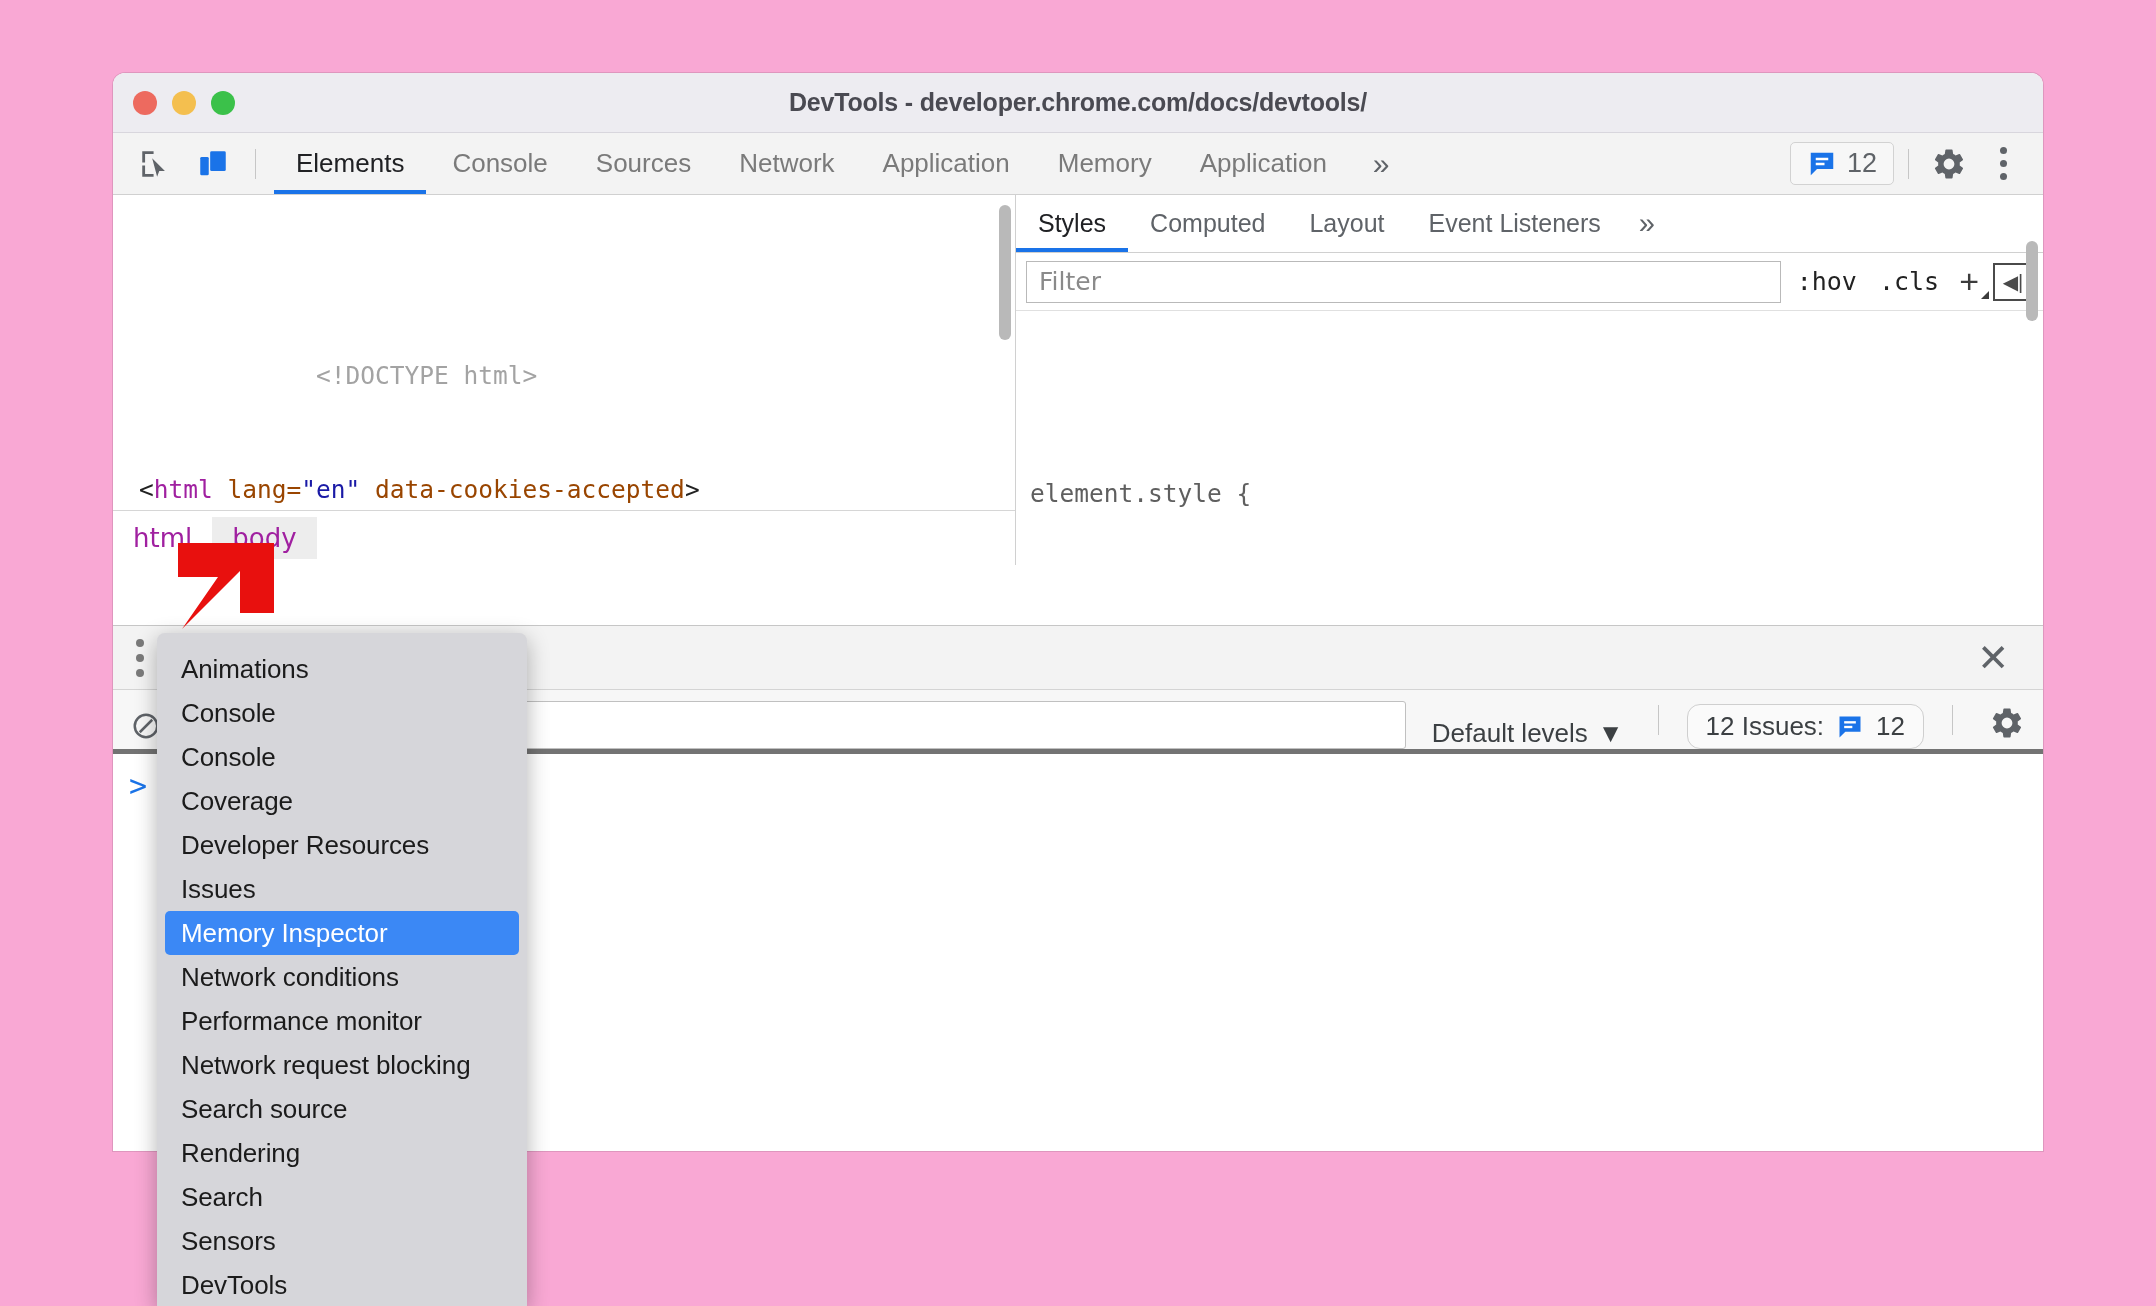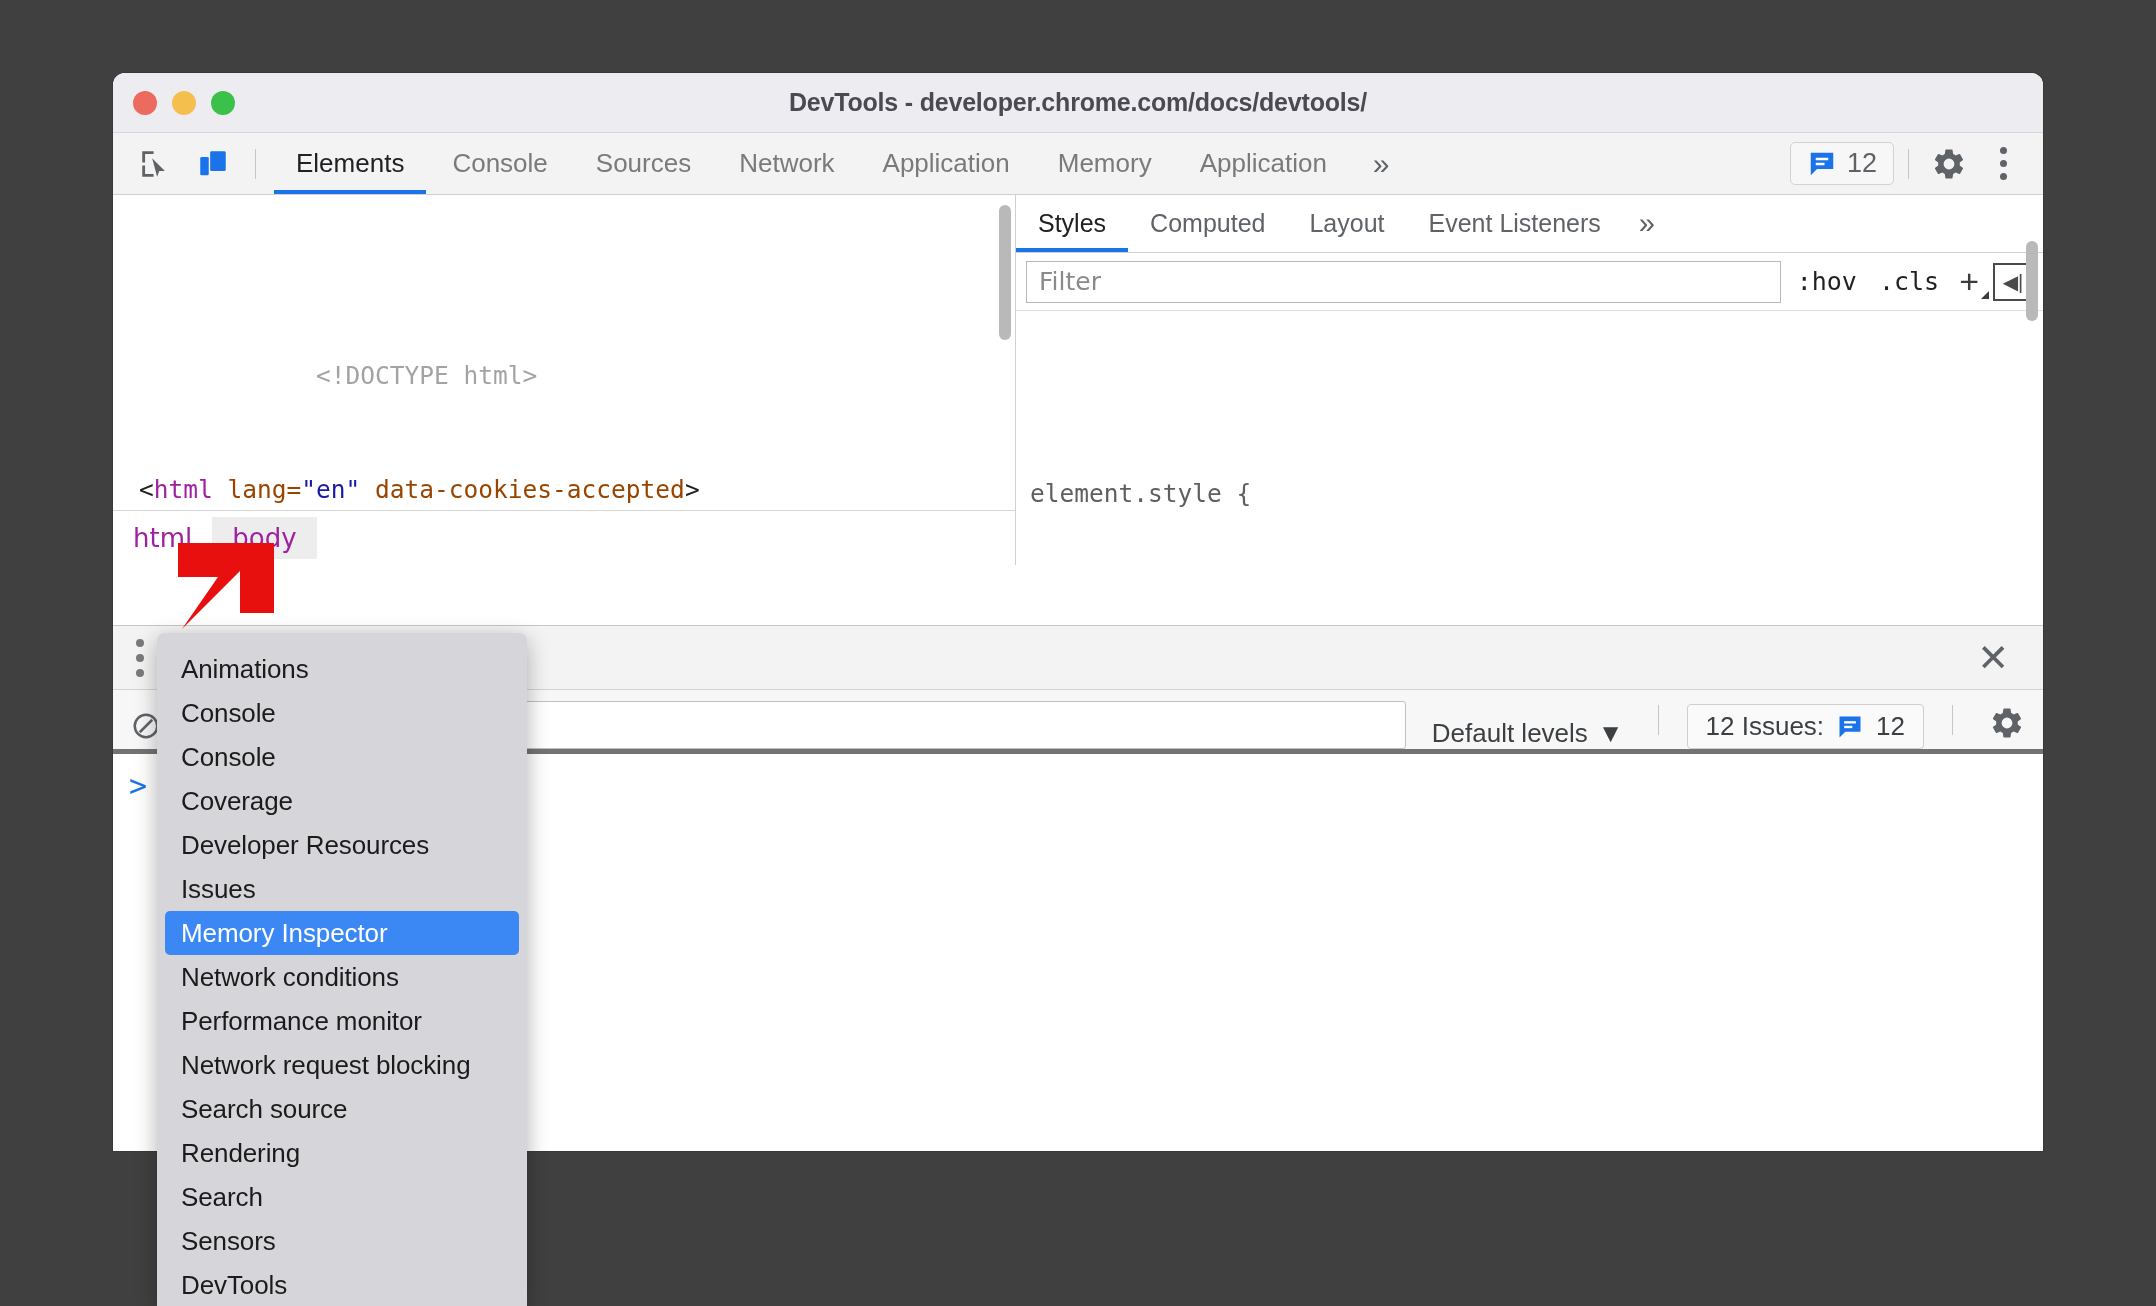--- a/index.html
+++ b/index.html
@@ -1,19 +1,19 @@
 <!DOCTYPE html>
 <html><head>
 <meta charset="utf-8">
 <style>
   * { margin:0; padding:0; box-sizing:border-box; }
   html,body { width:2156px; height:1306px; overflow:hidden; background:#000; }
   body { font-family:"Liberation Sans", sans-serif; }
 
-  .root { position:relative; width:2156px; height:1306px; background:#404040; }
+  .root { position:relative; width:2156px; height:1306px; background:#f9a8d4; }
 
   
   .window {
     position:absolute; left:113px; top:73px; width:1930px; height:1078px;
     background:#fff; border-radius:12px 12px 0 0; overflow:hidden;
     box-shadow:0 0 0 1px rgba(0,0,0,.10);
   }
 
   
   .titlebar {
@@ -126,21 +126,21 @@
     height:64px; display:flex; align-items:flex-end; gap:20px; padding:0 10px;
     border-bottom:5px solid #737373; background:#f7f7f7;
   }
   .ct-icon { width:46px; height:46px; display:flex; align-items:center; justify-content:center; }
   .c-filter {
     flex:1; height:48px; border:1px solid #c0c0c0; background:#fff; border-radius:3px;
     display:flex; align-items:center; padding:0 14px; font-size:26px; color:#8b8b8b;
   }
   .levels { font-size:26px; color:#3c4043; display:flex; align-items:center; gap:10px; padding:0 6px;}
   .issues-pill2 {
-    display:flex; align-items:center; gap:12px; border:1px solid #cfcfcf; border-radius:4px;
+    display:flex; align-items:center; gap:12px; border:1px solid #cfcfcf; border-radius:13px;
     padding:6px 18px; font-size:26px; color:#3c4043; background:#fafafa;
   }
   .console-body { position:absolute; left:0; right:0; top:128px; bottom:0; background:#fff; }
   .prompt { position:absolute; left:16px; top:14px; color:#1a73e8; font-size:30px; font-family:"DejaVu Sans Mono",monospace;}
 
   
   .menu {
     position:absolute; left:157px; top:633px; width:370px; height:673px;
     background:#d6d6da; border-radius:8px 8px 0 0;
     box-shadow:0 6px 22px rgba(0,0,0,.30); padding:14px 0 4px 0; overflow:hidden; z-index:40;

